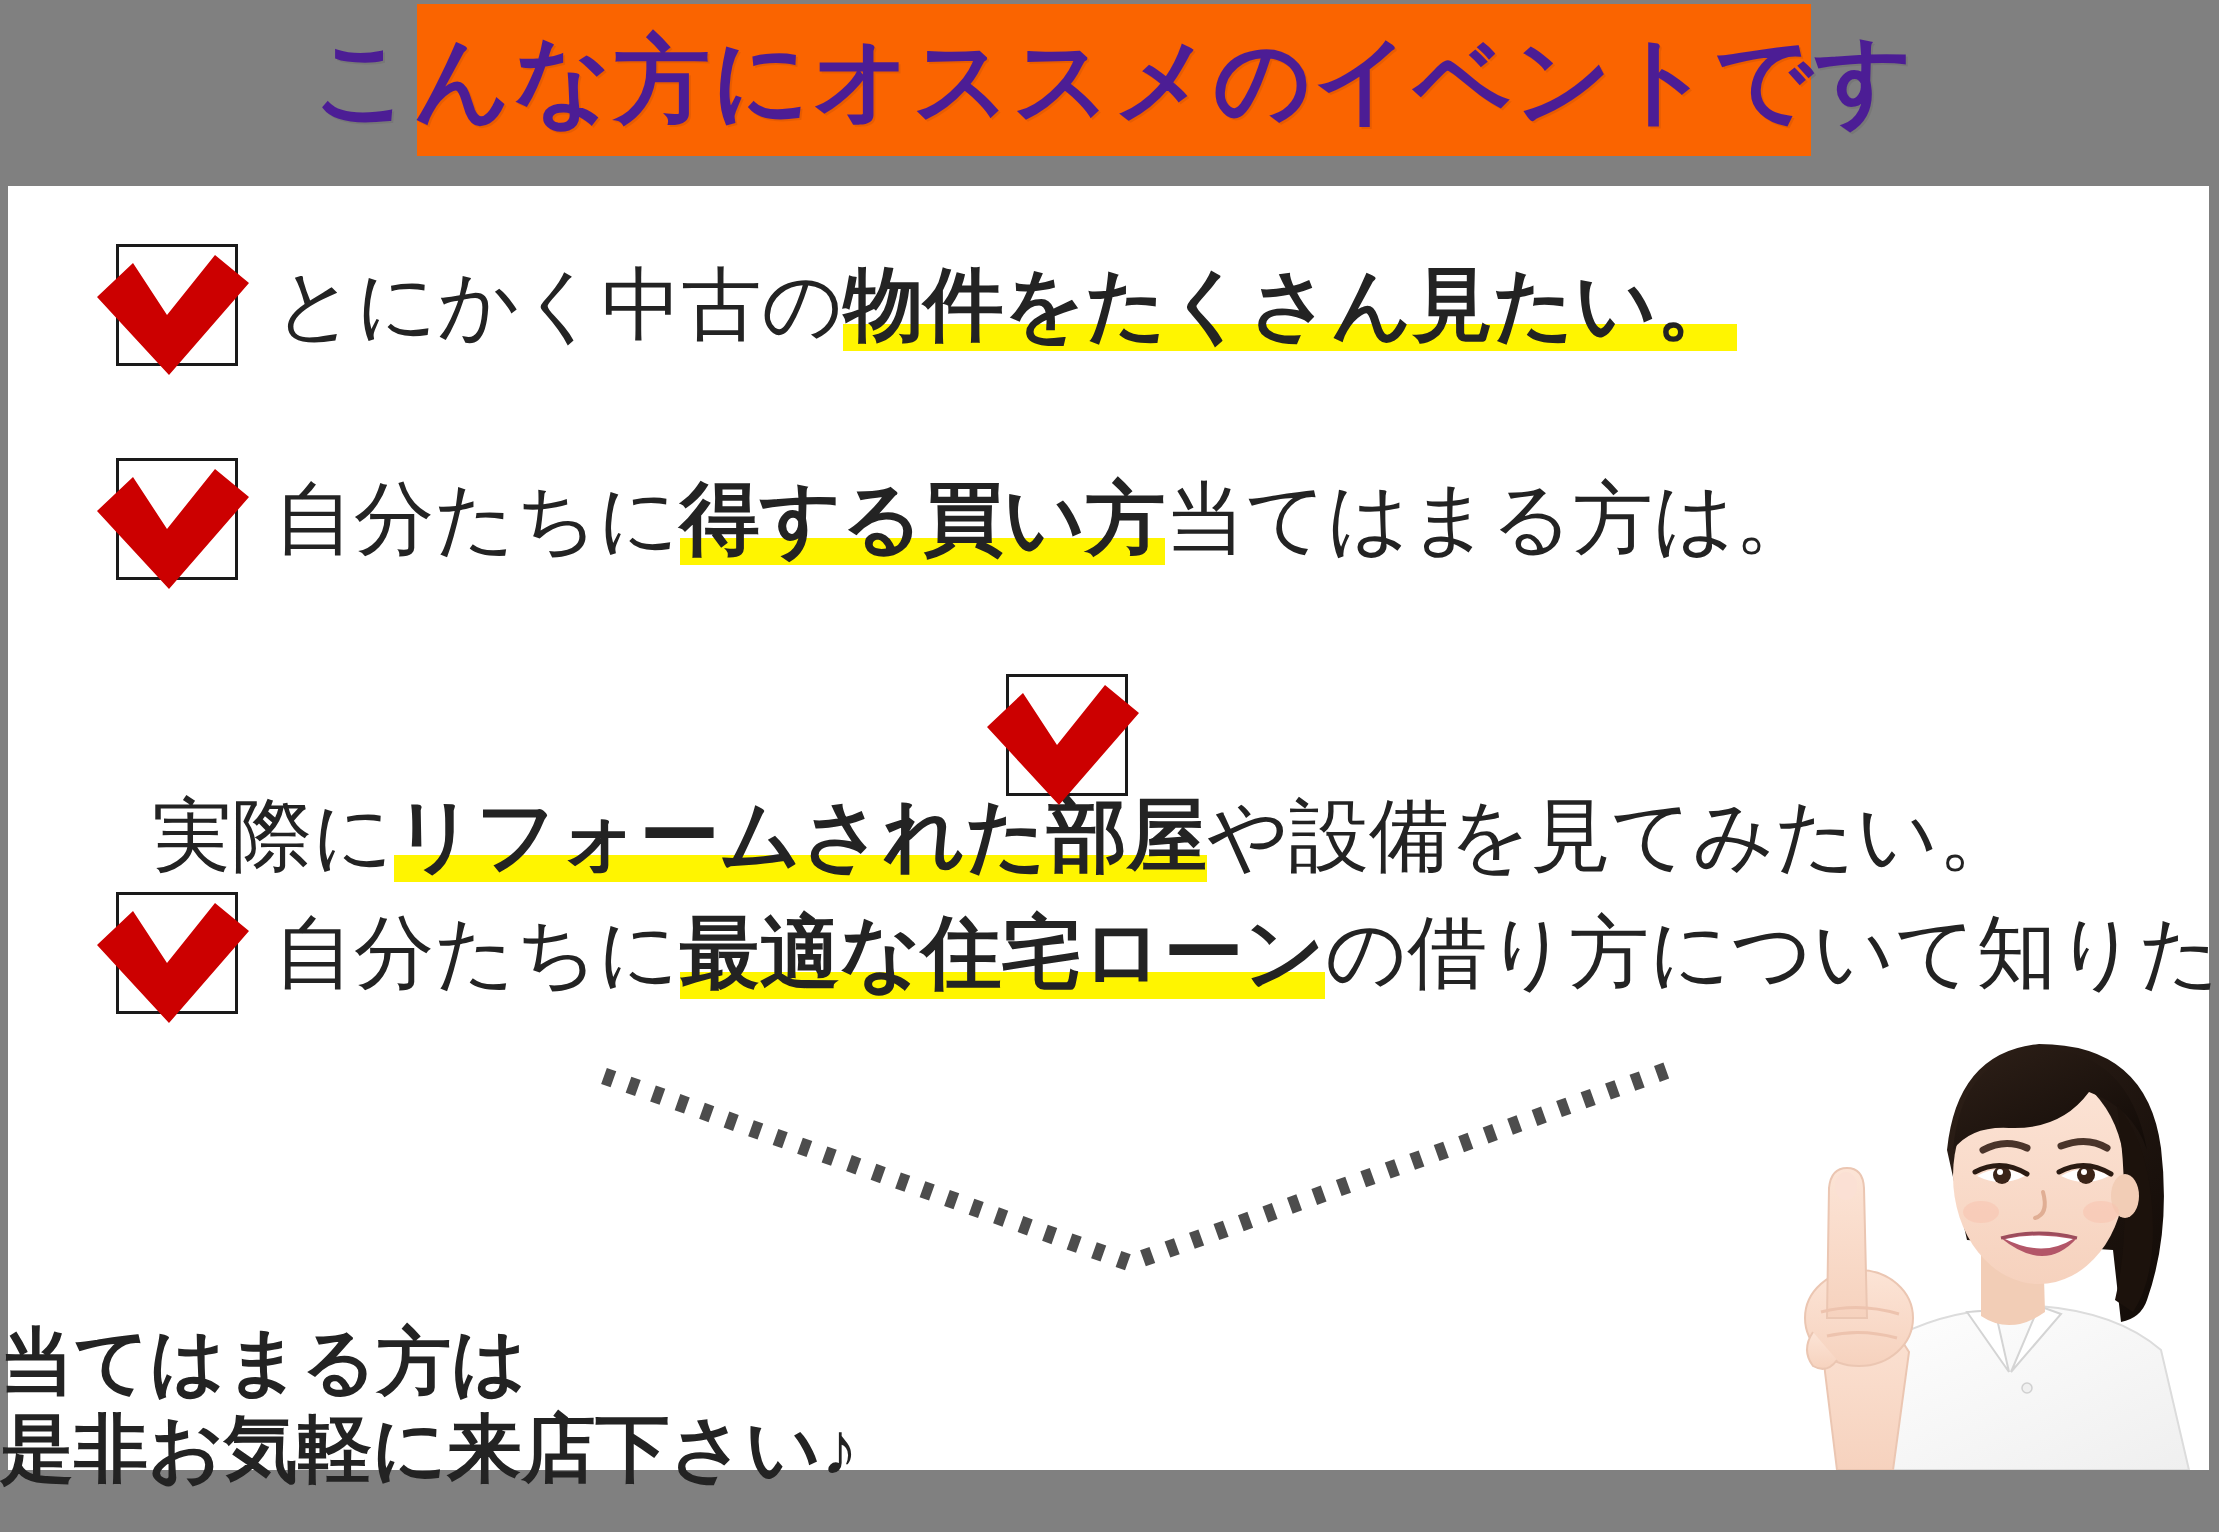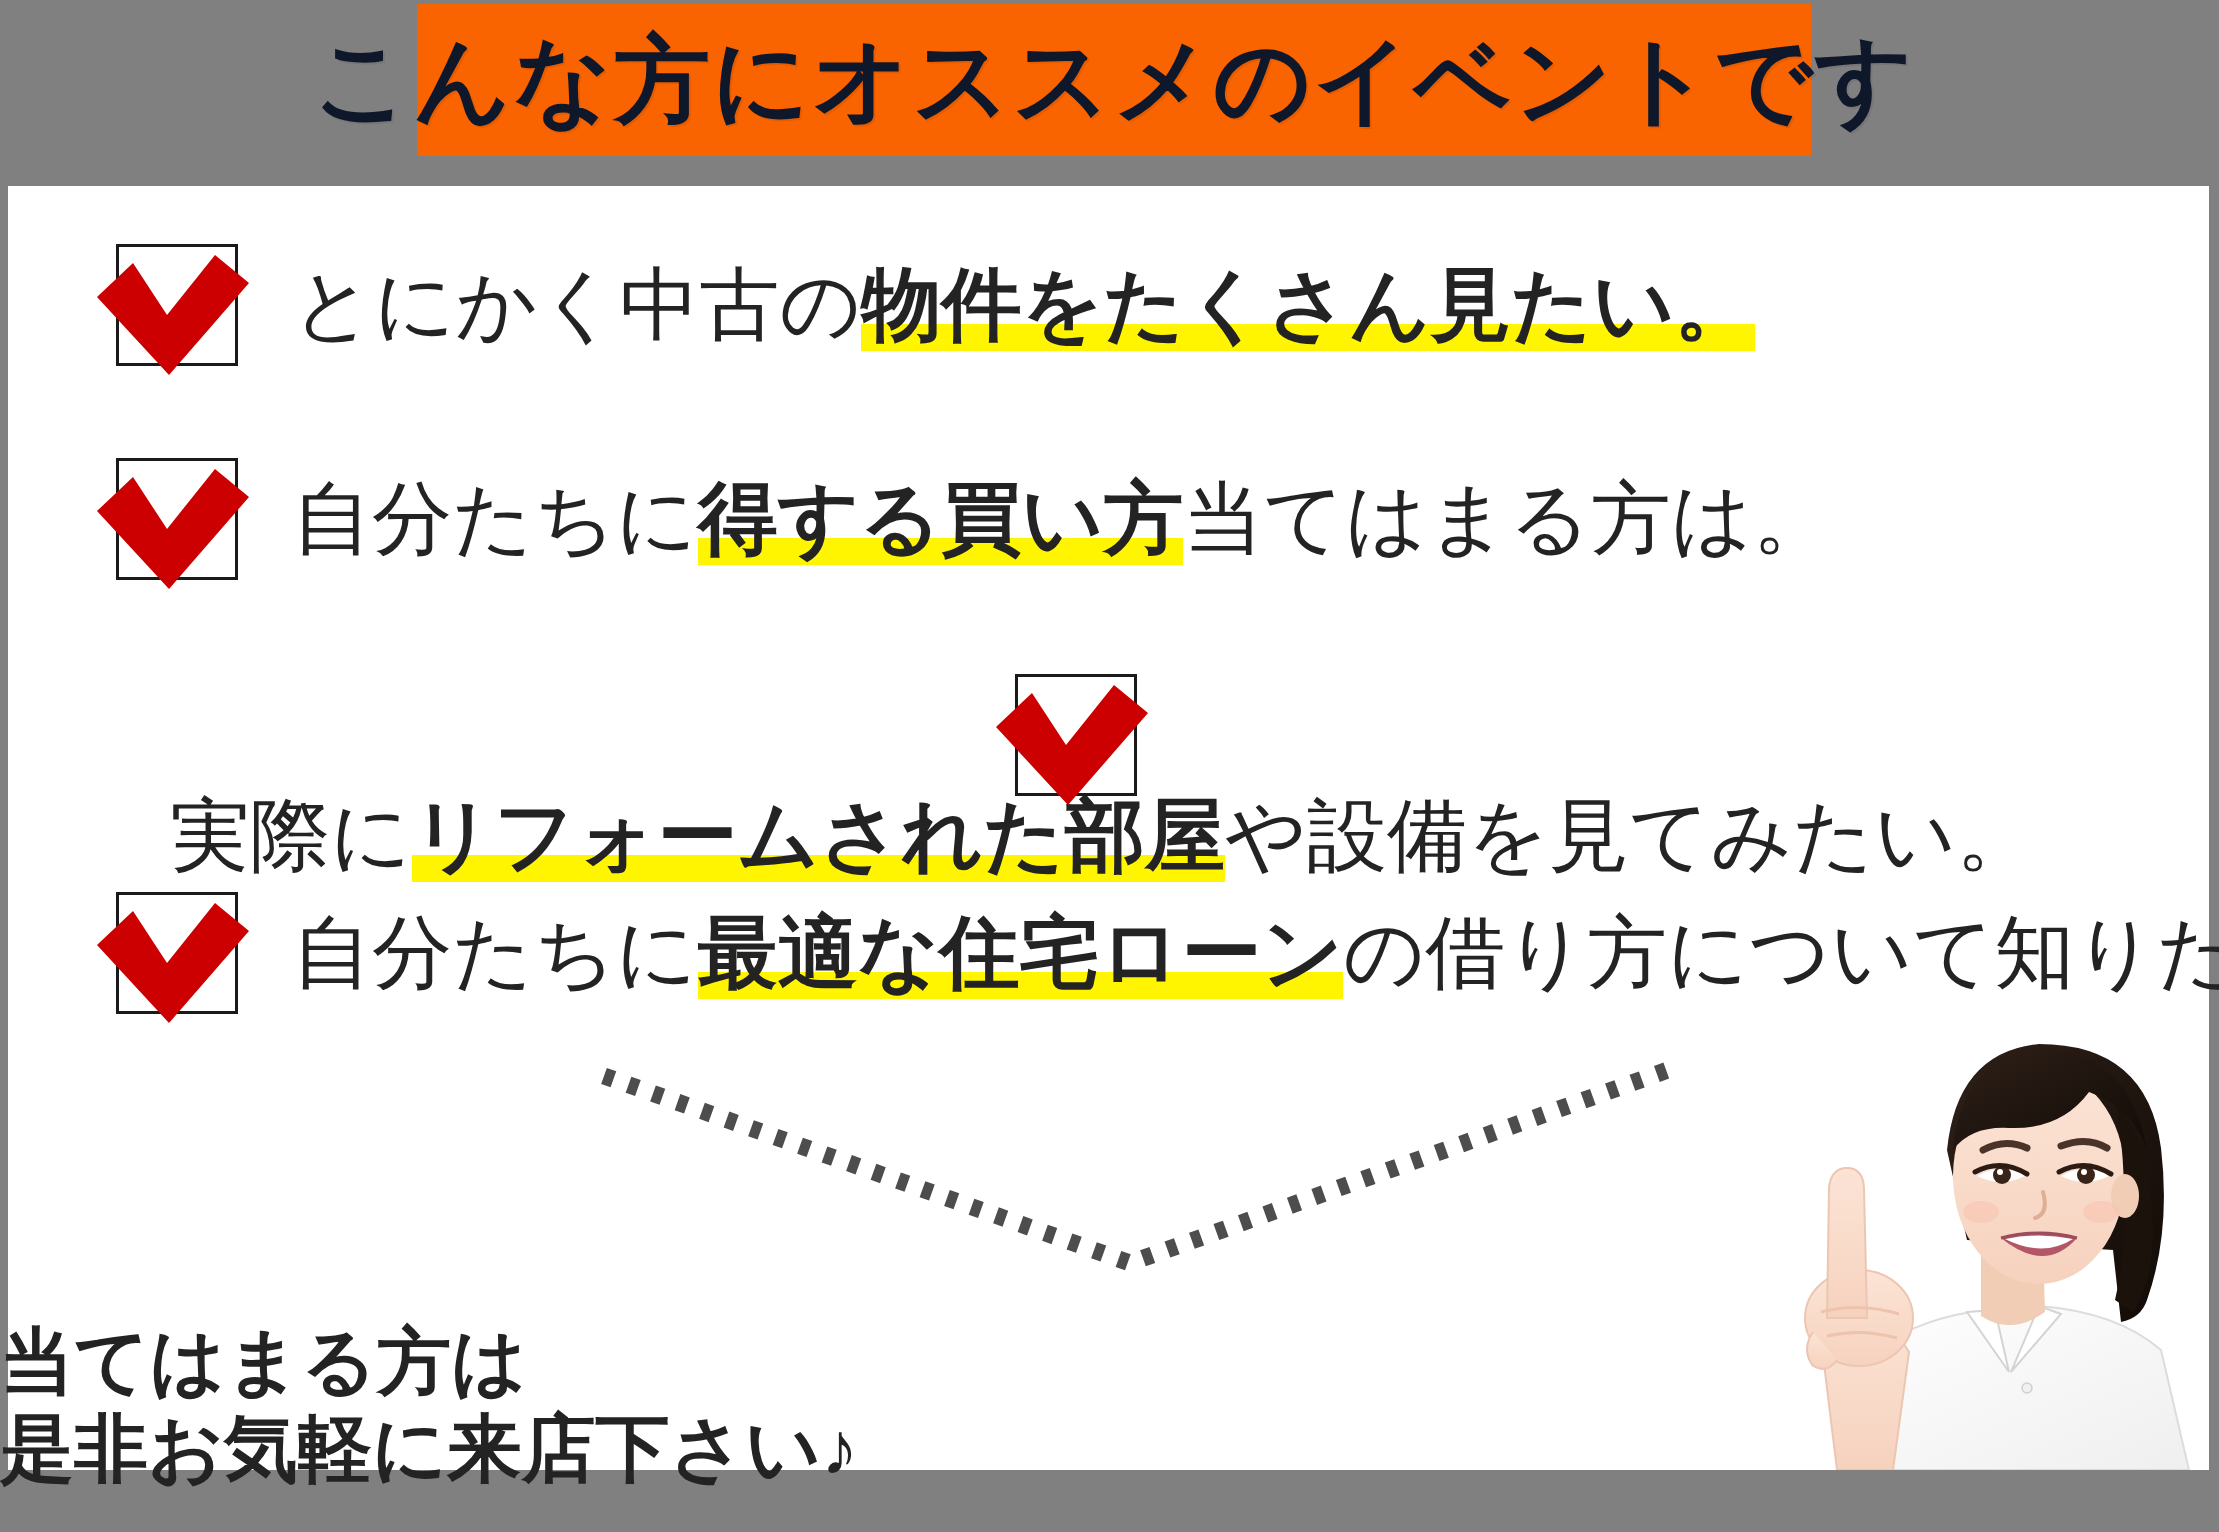--- a/index.html
+++ b/index.html
@@ -57,21 +57,21 @@
     top: 4px;
     width: 1394px;
     height: 152px;
     background: #FA6400;
     display: flex;
     align-items: center;
     justify-content: center;
     z-index: 5;
   }
   .header-title {
-    color: #0f172a;
+    color: #4c1d95;
     font-size: 96px;
     font-weight: 700;
     letter-spacing: 2px;
     line-height: 1;
     white-space: nowrap;
     text-shadow: 2px 2px 0 rgba(0,0,0,0.07);
   }
 
   
   .checklist {
@@ -103,21 +103,21 @@
   .checkbox .tick {
     position: absolute;
     left: -28px;
     top: 6px;
     width: 164px;
     height: 132px;
     overflow: visible;
   }
 
   .check-text {
-    margin-left: 54px;
+    margin-left: 36px;
     font-size: 80px;
     line-height: 1.0;
     color: #232323;
     white-space: nowrap;
     font-weight: 400;
   }
   .check-text .hl {
     font-weight: 700;
     background: linear-gradient(to top, #FFF500 0%, #FFF500 30%, rgba(255,245,0,0) 30%);
     padding-bottom: 2px;

